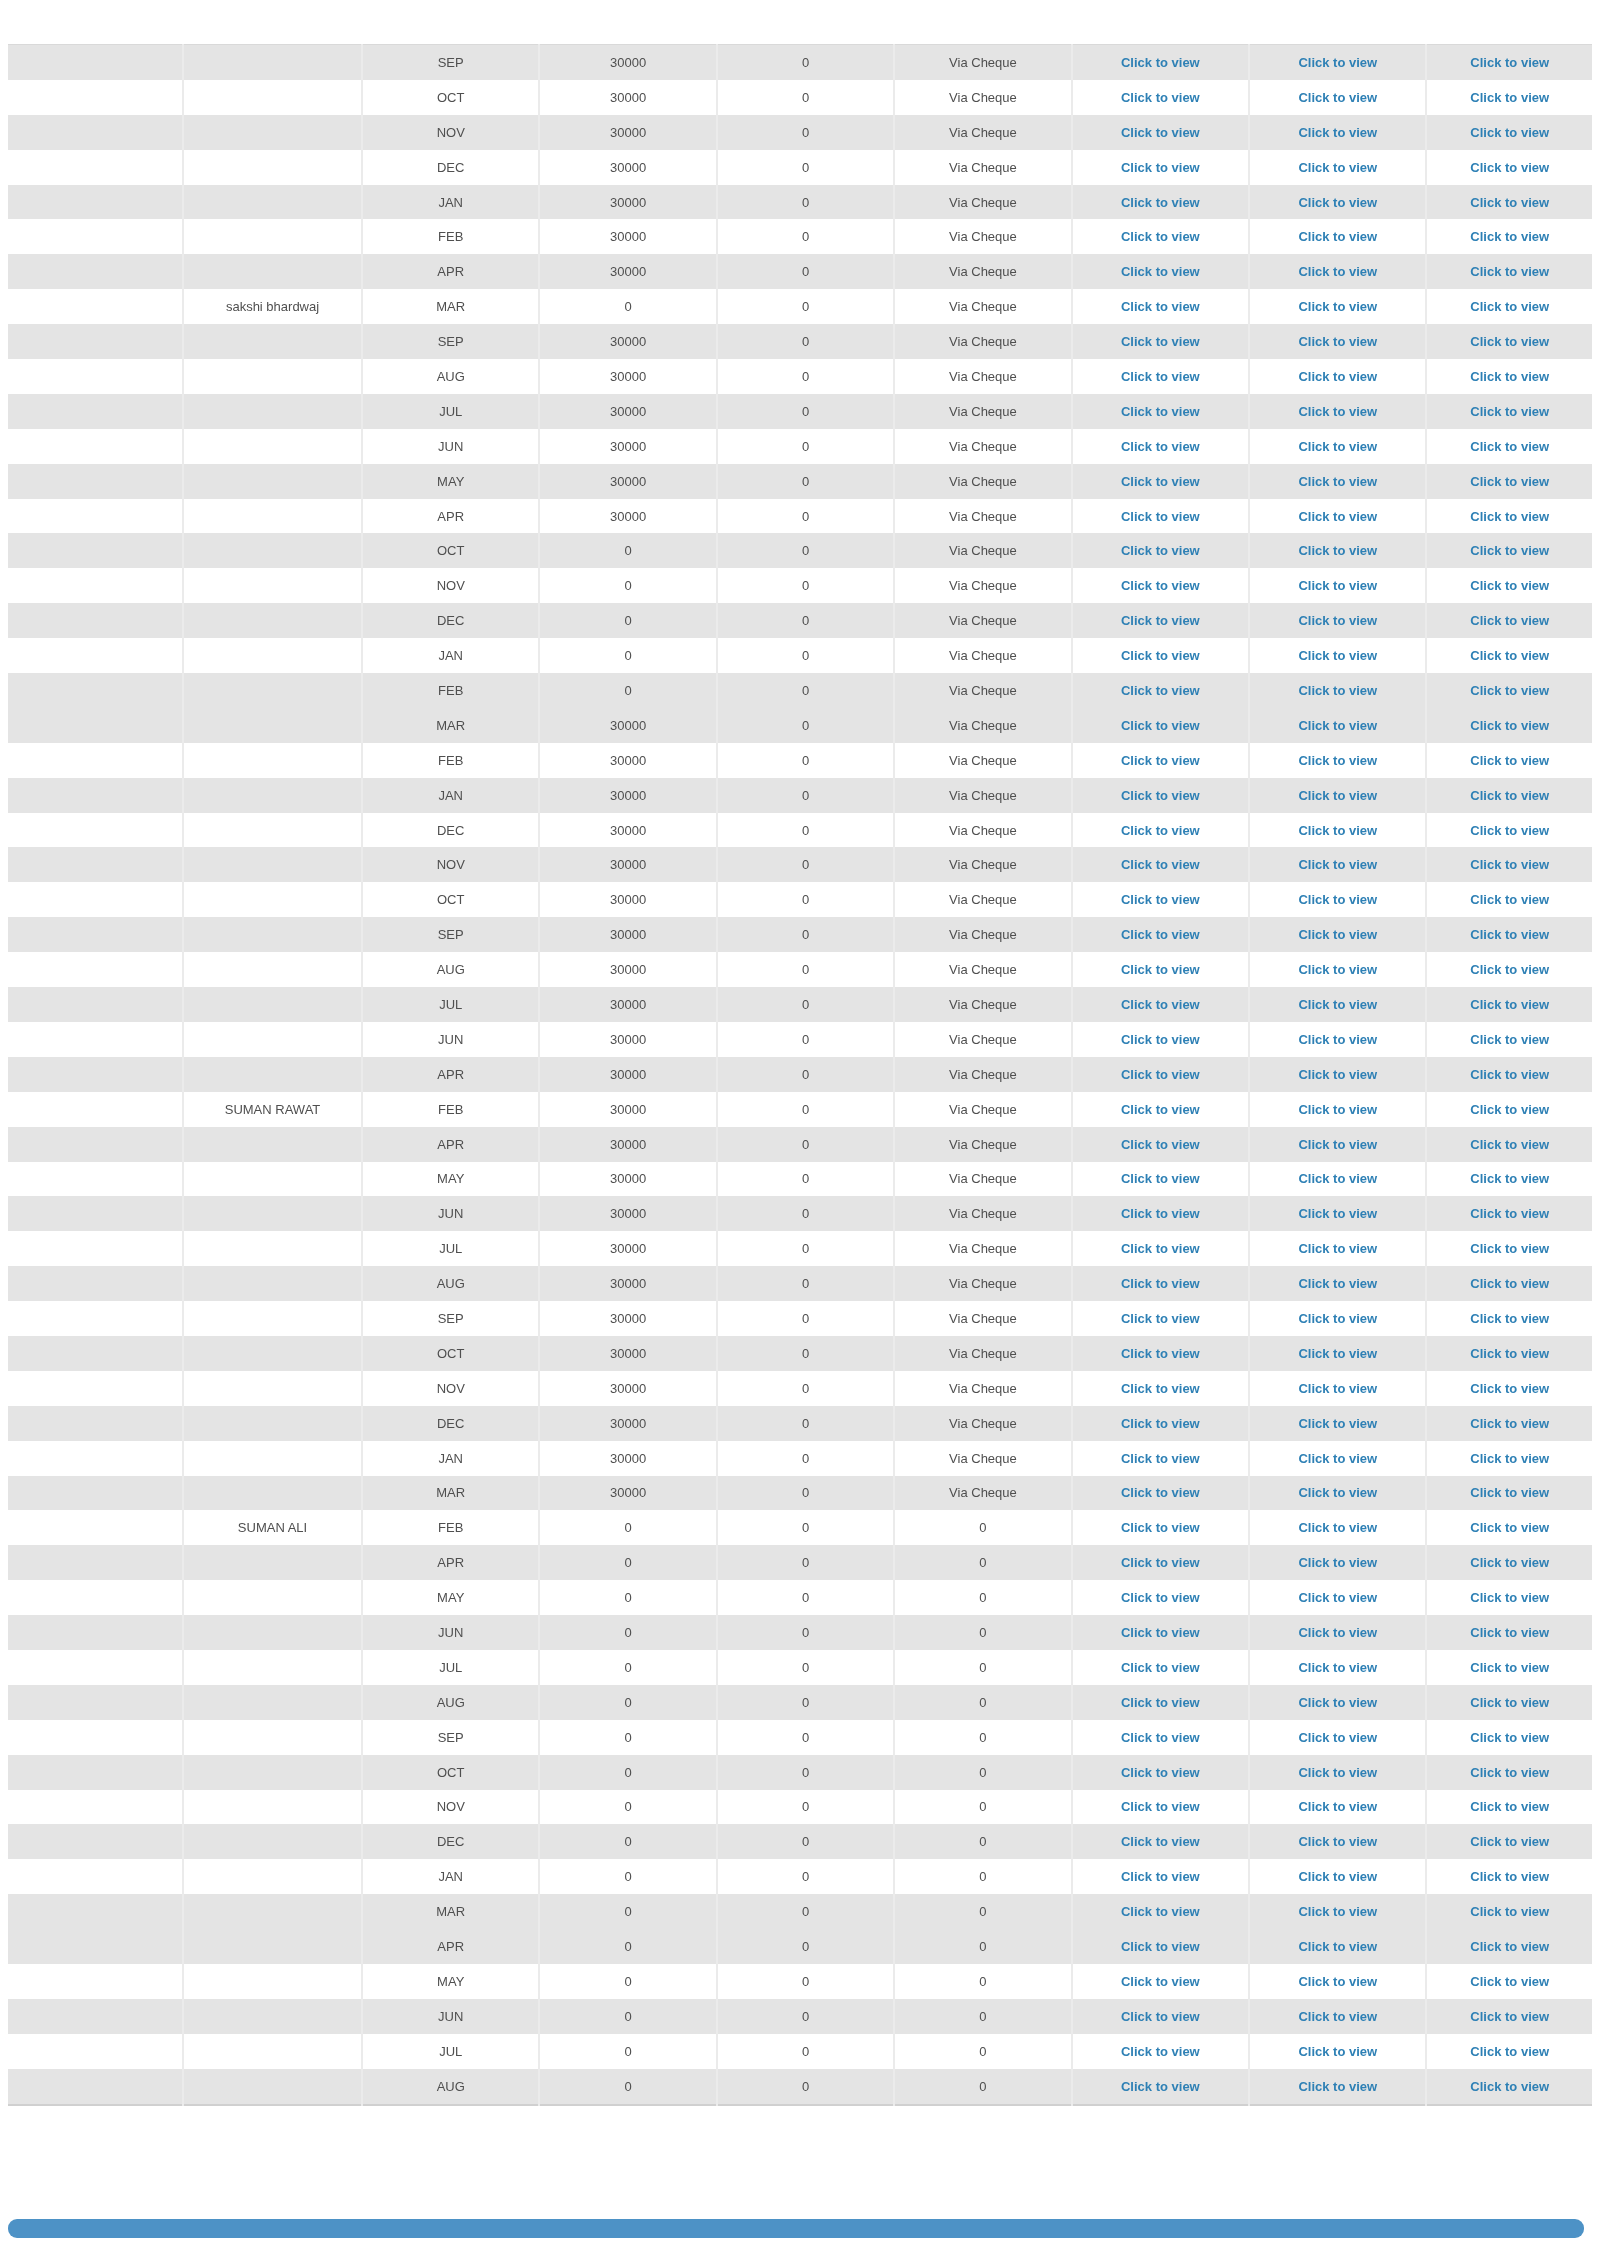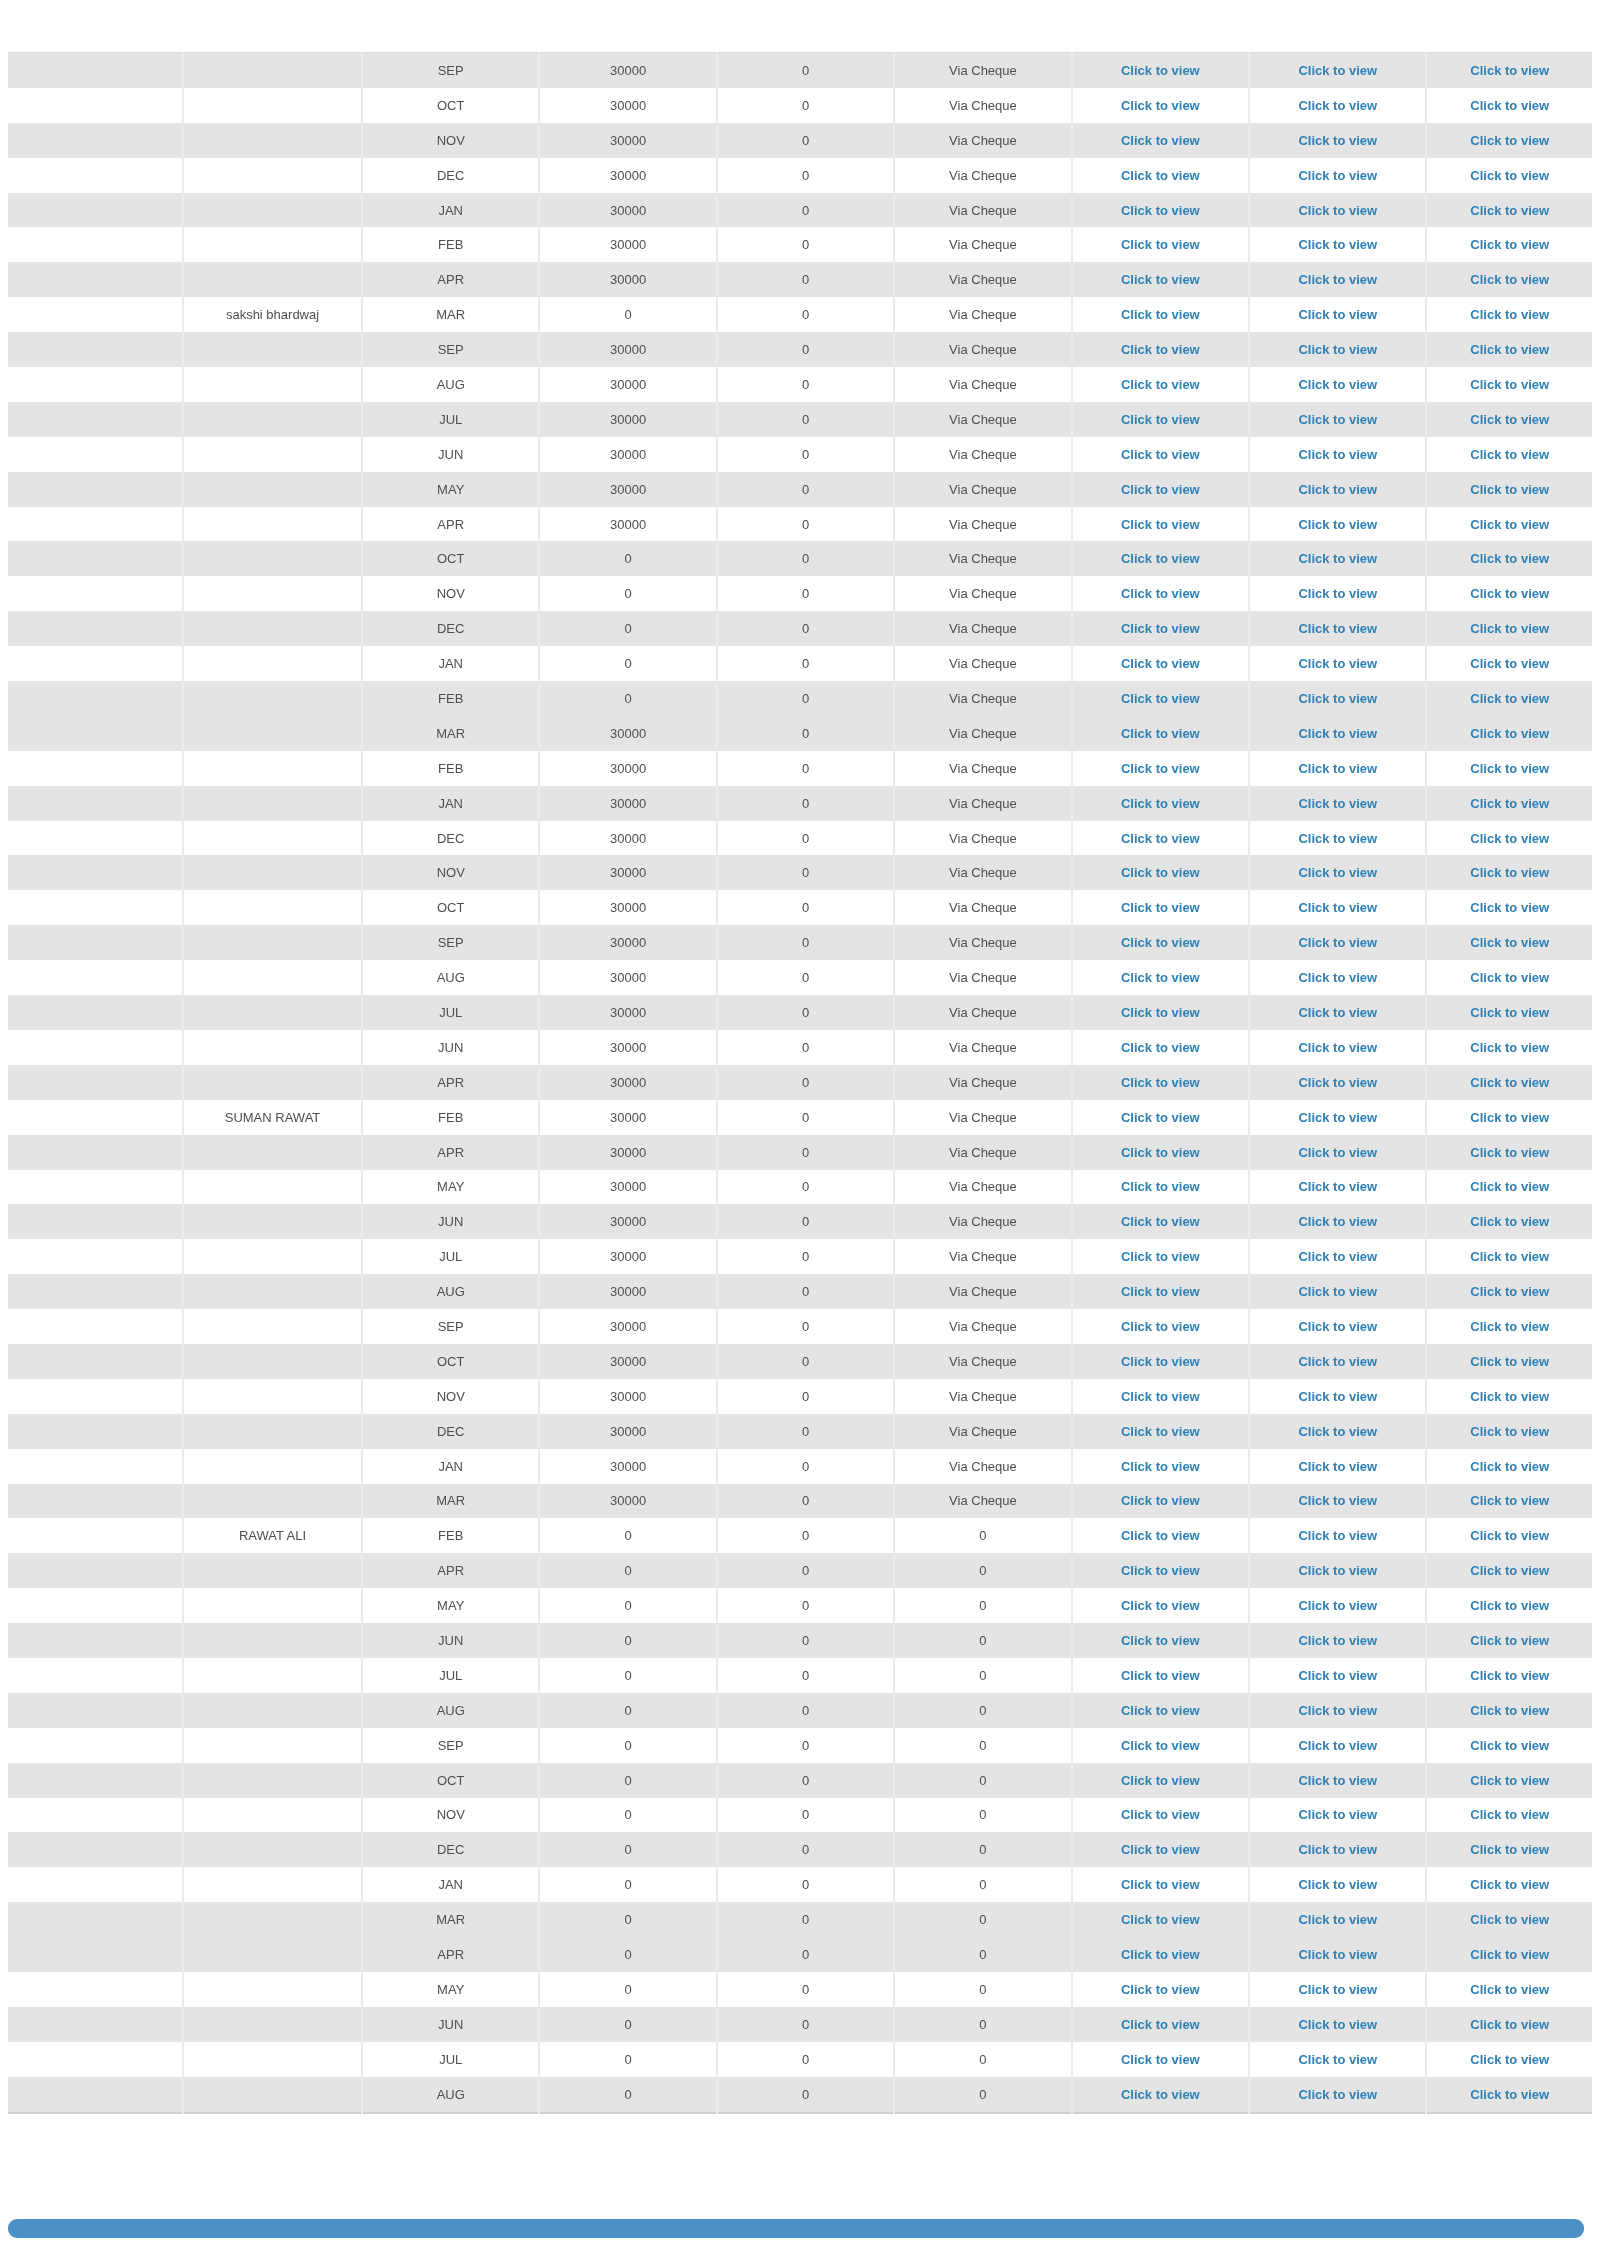--- a/index.html
+++ b/index.html
@@ -1,21 +1,21 @@
 <!DOCTYPE html>
 <html><head>
 <meta charset="utf-8">
 <style>
   html,body { margin:0; padding:0; }
   body {
     width:1600px; height:2263px; position:relative;
     background:#ffffff;
     font-family:"Liberation Sans", sans-serif;
   }
-  .table-wrap { position:absolute; left:8px; top:52px; width:1584px; }
+  .table-wrap { position:absolute; left:8px; top:44px; width:1584px; }
   table.salary {
     width:100%; table-layout:fixed; border-collapse:collapse;
     border-top:1px solid #d9d9d9;
     border-bottom:2px solid #d0d0d0;
   }
   table.salary td {
     height:34.9px; padding:0 4px;
     text-align:center; vertical-align:middle;
     font-size:13px; color:var(--text-color,#4f4f4f);
     border-right:2px solid var(--grid-color,#ebebeb);
@@ -508,21 +508,21 @@
           <td>MAR</td>
           <td>30000</td>
           <td>0</td>
           <td>Via Cheque</td>
           <td><a class="view">Click to view</a></td>
           <td><a class="view">Click to view</a></td>
           <td><a class="view">Click to view</a></td>
         </tr>
         <tr>
           <td></td>
-          <td>RAWAT ALI</td>
+          <td>SUMAN ALI</td>
           <td>FEB</td>
           <td>0</td>
           <td>0</td>
           <td>0</td>
           <td><a class="view">Click to view</a></td>
           <td><a class="view">Click to view</a></td>
           <td><a class="view">Click to view</a></td>
         </tr>
         <tr class="stripe">
           <td></td>

